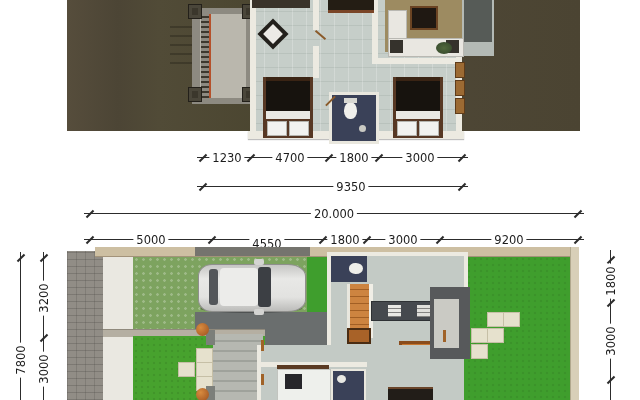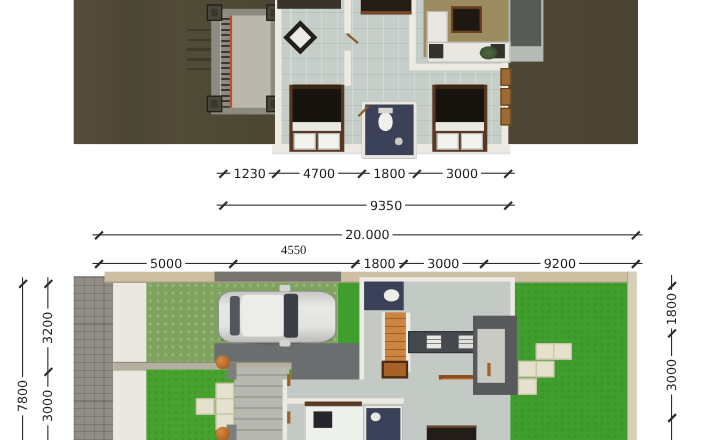--- a/index.html
+++ b/index.html
@@ -113,21 +113,21 @@
     <span class="dim-label" style="left:334px;top:14px;">20.000</span>
 
     <div class="dl" style="left:84px;top:39px;width:500px;height:1px;"></div>
     <div class="tk" style="left:90px;top:40px;"></div>
     <div class="tk" style="left:212px;top:40px;"></div>
     <div class="tk" style="left:323px;top:40px;"></div>
     <div class="tk" style="left:367px;top:40px;"></div>
     <div class="tk" style="left:440px;top:40px;"></div>
     <div class="tk" style="left:578px;top:40px;"></div>
     <span class="dim-label" style="left:151px;top:40px;">5000</span>
-    <span class="dim-label" style="left:267px;top:28px;font-family:Liberation Serif, serif;">4550</span>
+    <span class="dim-label" style="left:267px;top:44px;">4550</span>
     <span class="dim-label" style="left:345px;top:40px;">1800</span>
     <span class="dim-label" style="left:403px;top:40px;">3000</span>
     <span class="dim-label" style="left:509px;top:40px;">9200</span>
   </div>
 
   <div class="abs" style="left:0;top:0;width:640px;height:400px;">
 
     <div class="abs" style="left:67px;top:251px;width:36px;height:149px;background:#918d86;background-image:repeating-linear-gradient(0deg,rgba(70,68,64,.28) 0 1px,transparent 1px 7px),repeating-linear-gradient(90deg,rgba(70,68,64,.22) 0 1px,transparent 1px 9px);"></div>
     <div class="abs" style="left:103px;top:256px;width:30px;height:144px;background:#eae8e1;"></div>
     <div class="abs" style="left:133px;top:256px;width:174px;height:76px;background:#7da35f;background-image:radial-gradient(rgba(255,255,255,.25) 1px,transparent 1.6px);background-size:7px 7px;"></div>

